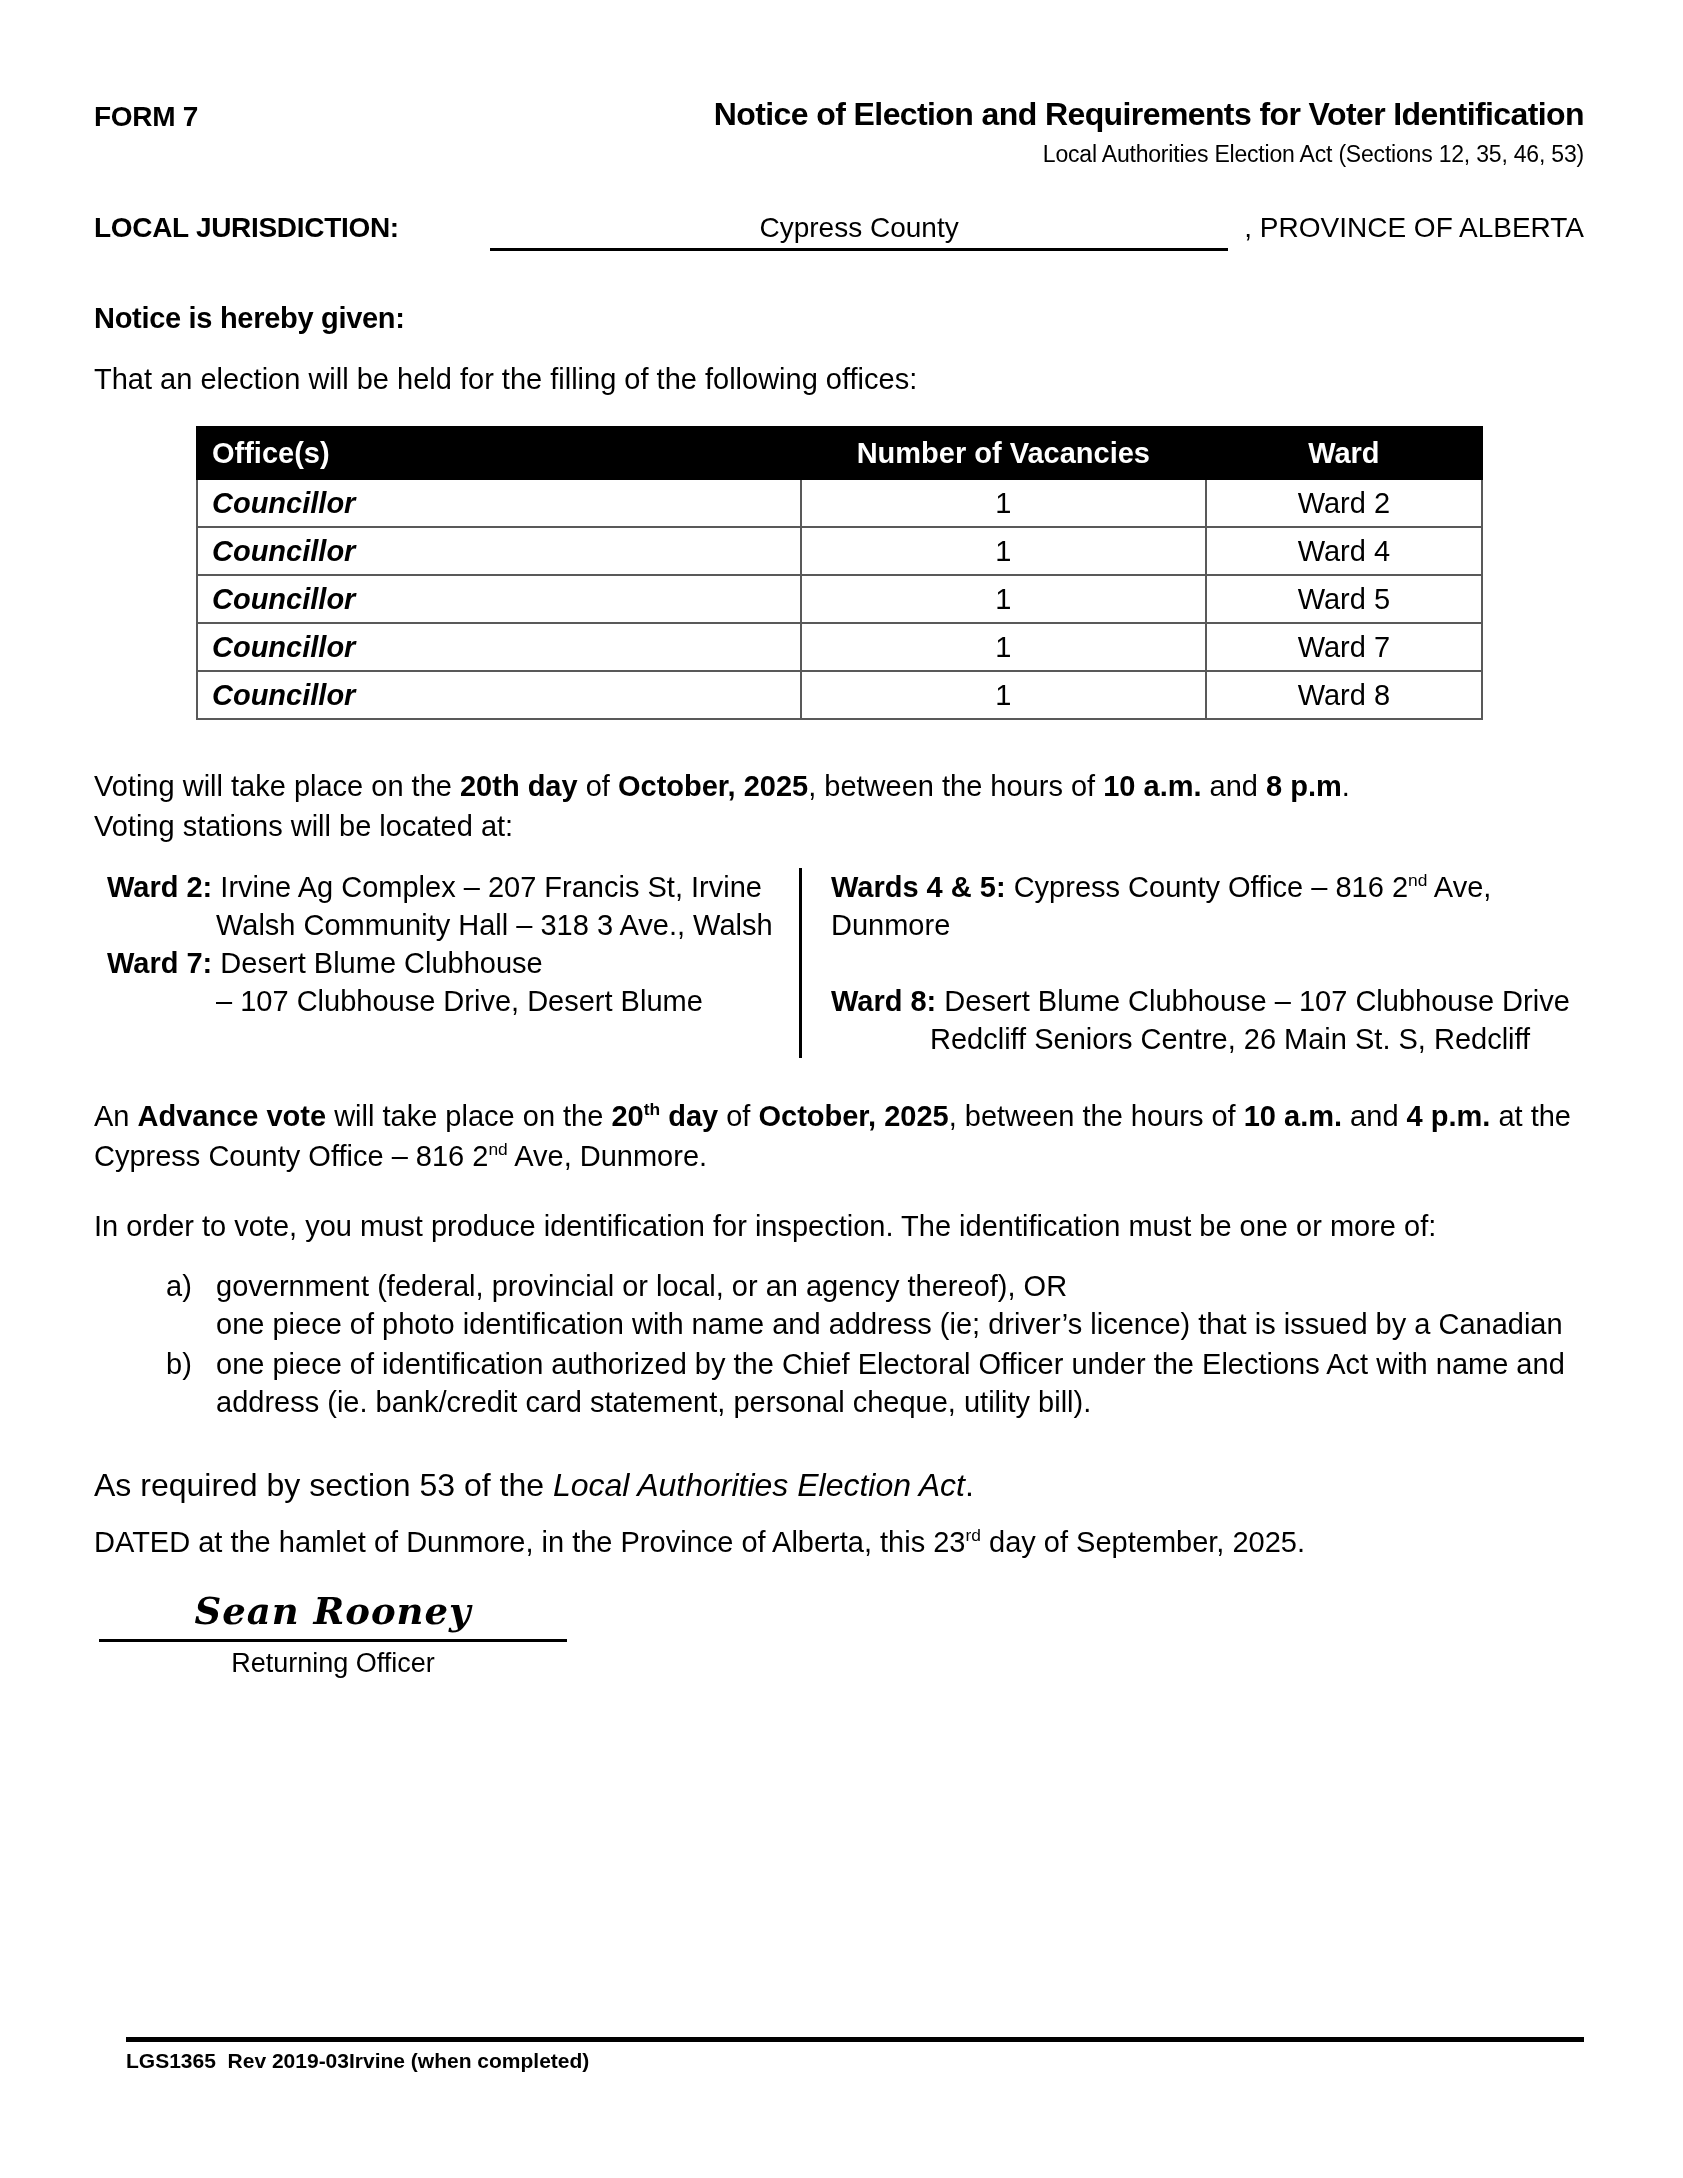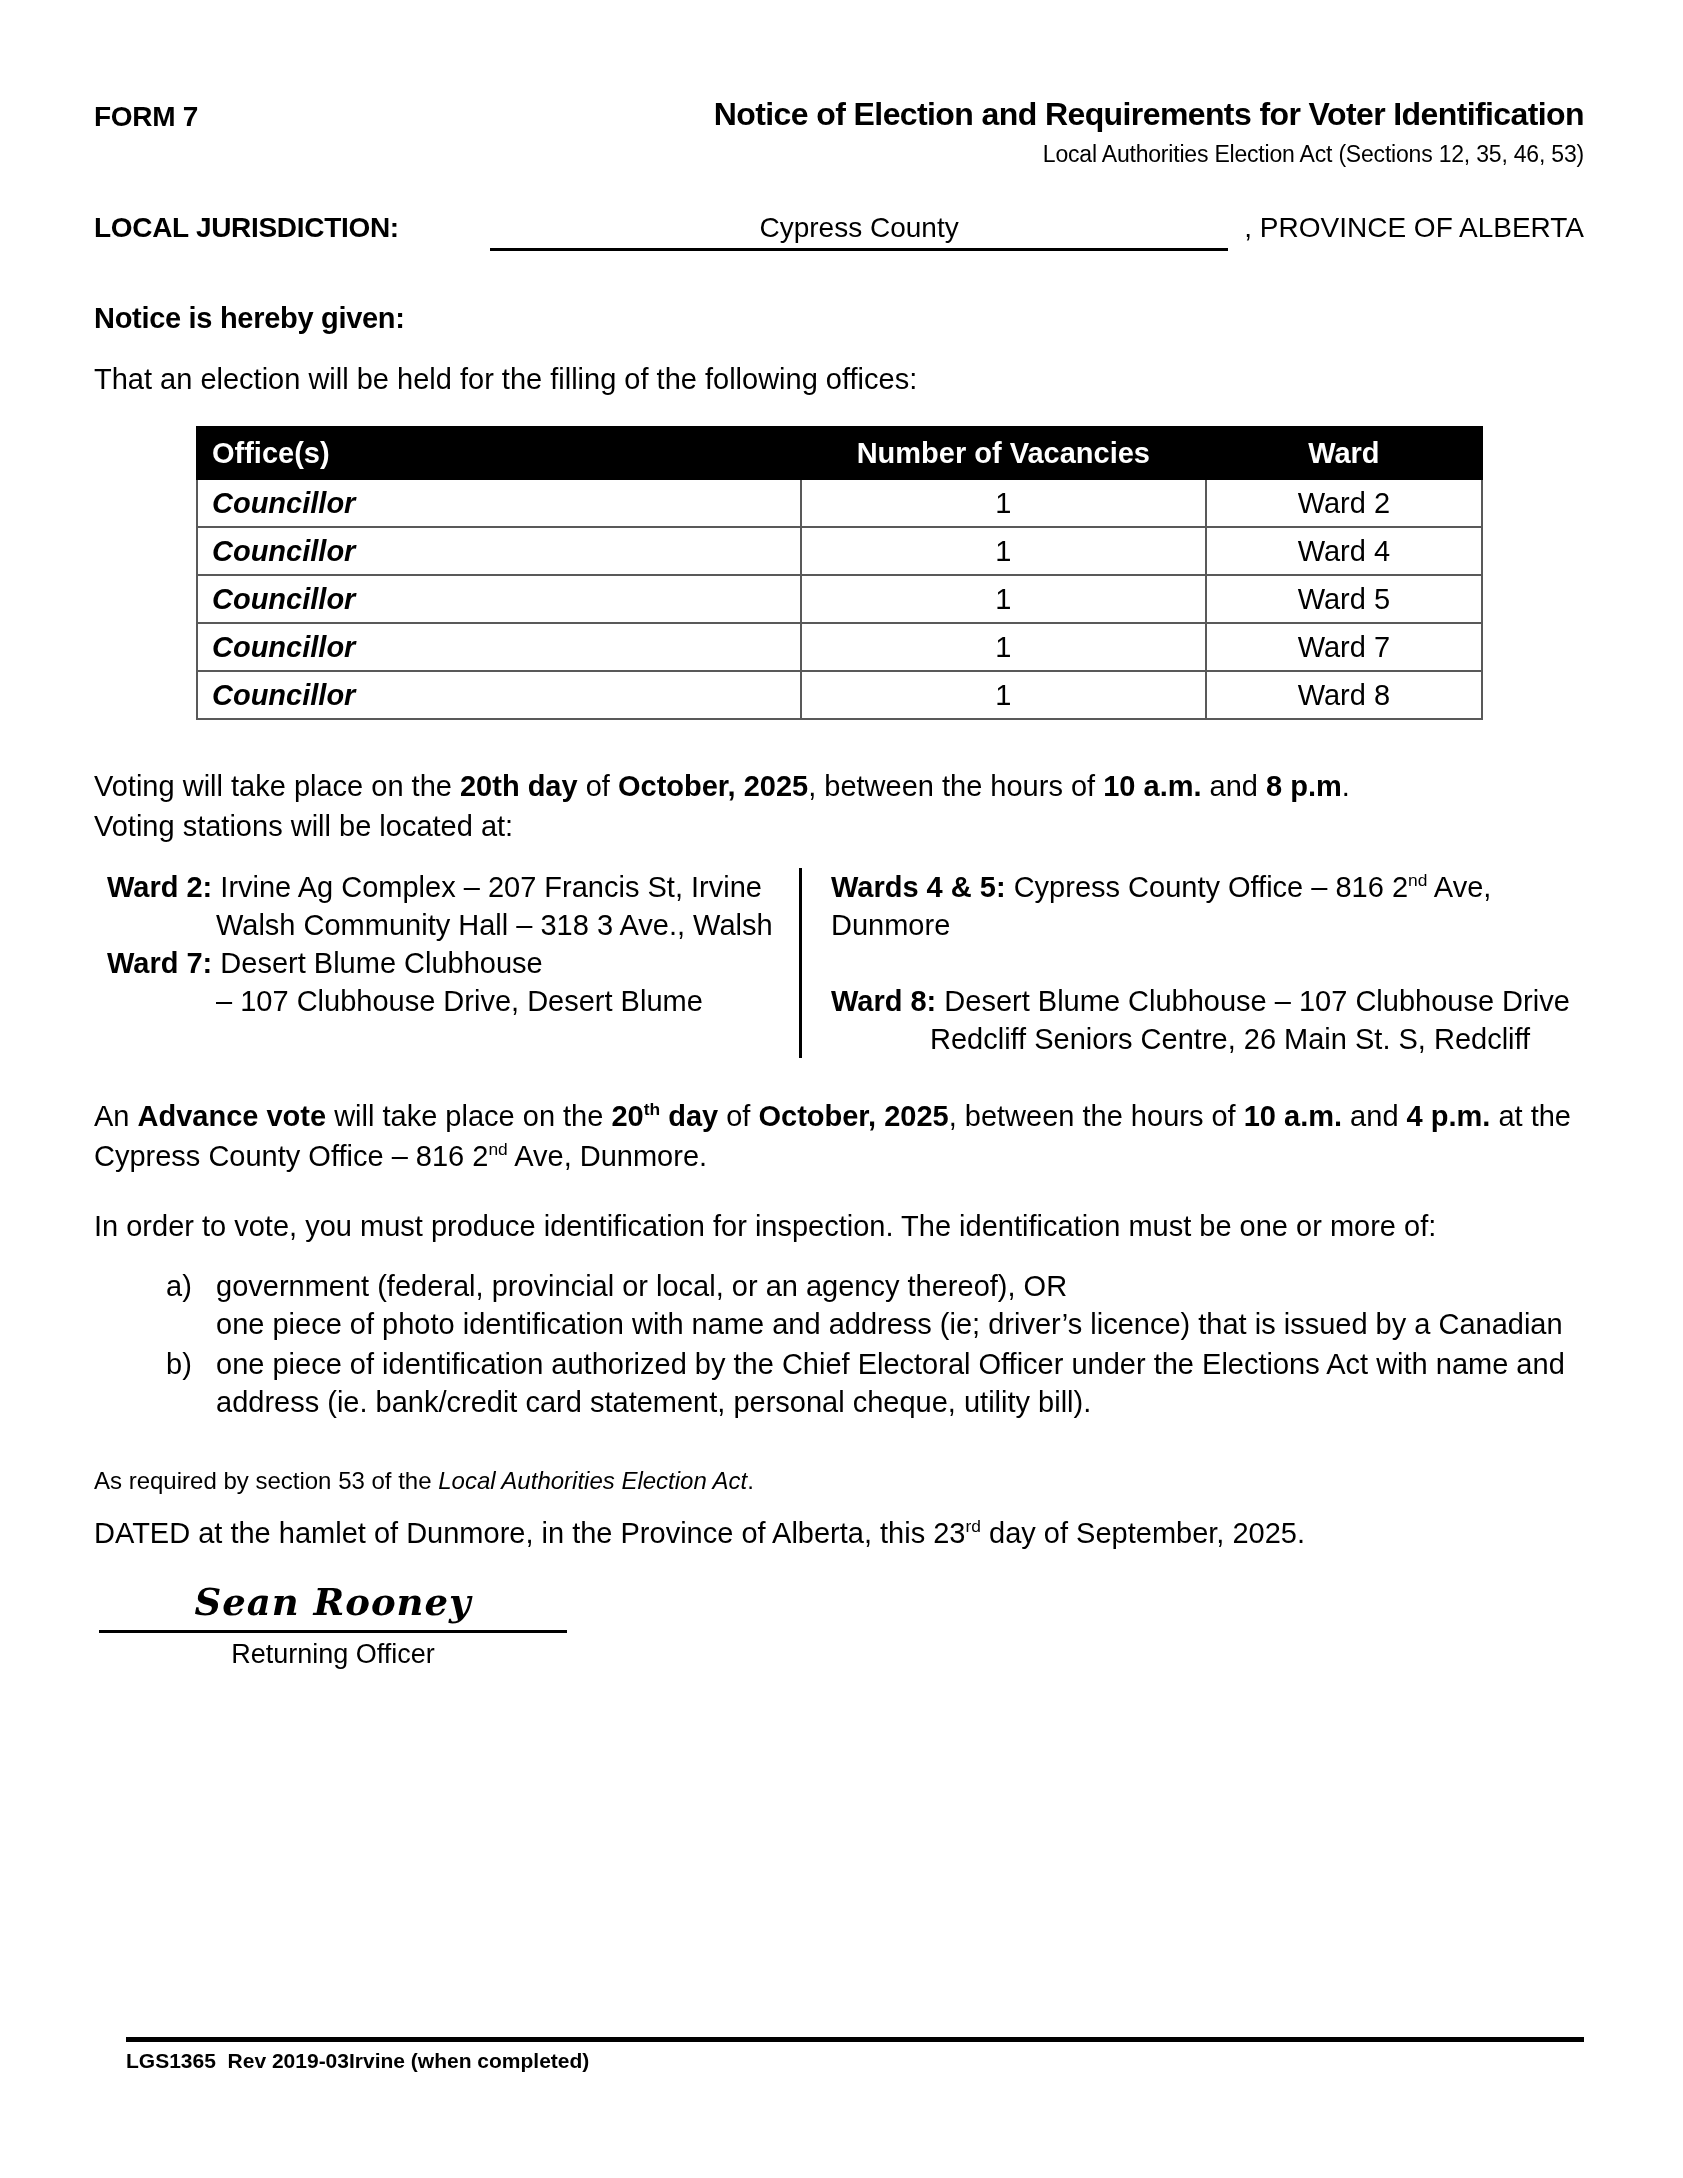--- a/index.html
+++ b/index.html
@@ -79,21 +79,21 @@
   .advance-block { margin-top: 38px; font-size: 29px; line-height: 40px; }
 
   
   .ident-intro { margin-top: 34px; font-size: 29px; }
   .ident-list { margin-top: 24px; padding-left: 72px; font-size: 29px; }
   .ident-item { display: flex; margin-bottom: 2px; }
   .ident-marker { width: 50px; line-height: 38px; }
   .ident-lines { flex: 1; line-height: 38px; }
 
   
-  .section53-line { margin-top: 46px; font-size: 24px; }
+  .section53-line { margin-top: 46px; font-size: 32px; }
   .dated-line { margin-top: 22px; font-size: 29px; }
 
   
   .signature-block { margin-top: 30px; margin-left: 5px; width: 468px; text-align: center; }
   .sig-name {
     font-family: "DejaVu Serif", serif; font-style: italic; font-weight: 700;
     font-size: 37px; padding-bottom: 6px; border-bottom: 3px solid #000;
     letter-spacing: 1px;
   }
   .sig-role { margin-top: 6px; font-size: 27px; }

